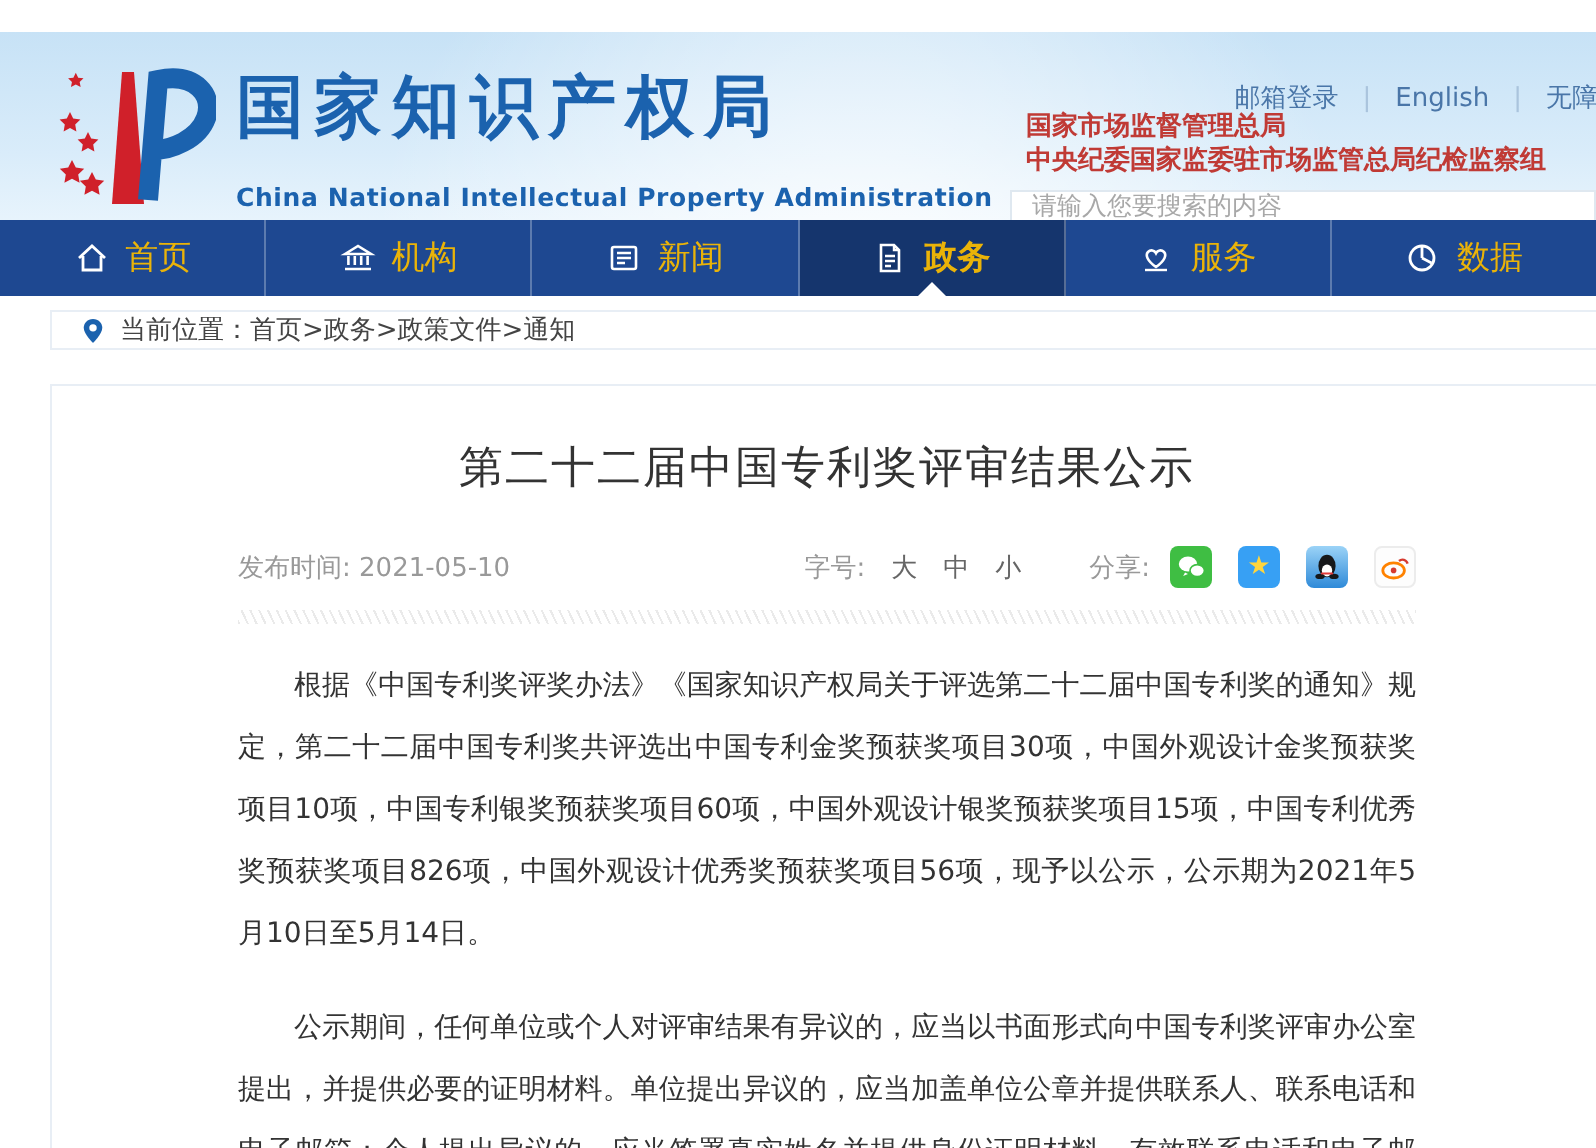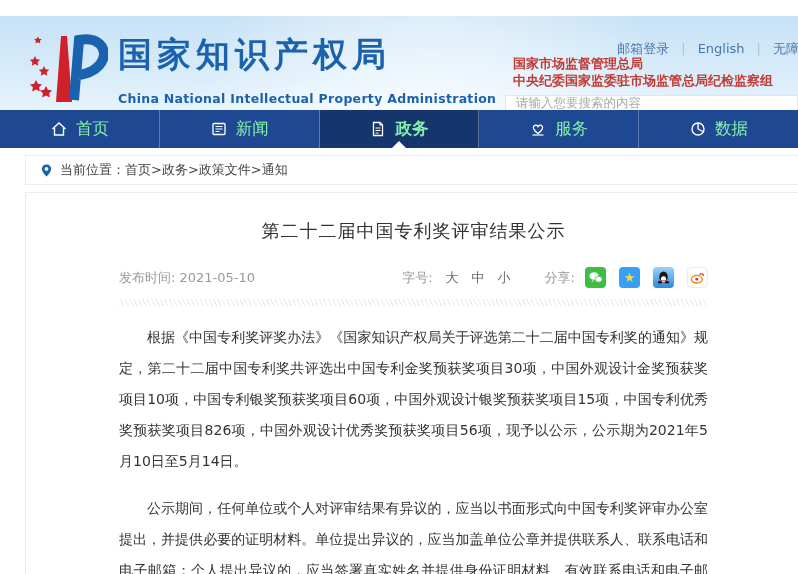--- a/index.html
+++ b/index.html
@@ -24,39 +24,39 @@
     background:#fff; border:1px solid #dfe8f0; display:flex; align-items:stretch;flex-direction:column; }
   .searchbar input { flex:1; border:none; outline:none; padding:0 10px; font-size:12.5px; color:#333; background:transparent; }
   .searchbar input::placeholder { color:#a8a8a8; }
   .search-btn { width:42px; border:none; background:transparent; border-left:1px solid #eceff3;
     display:flex; align-items:center; justify-content:center; cursor:pointer; }
 
   
   .main-nav { position:absolute; top:110px; left:0; width:100%; height:38px;
     background:#1e4891; display:flex; }
   .nav-item { flex:1; display:flex; align-items:center; justify-content:center; gap:8px;
-    color:#86efac; font-size:16.5px; cursor:pointer; border-right:1px solid rgba(255,255,255,.28); position:relative; }
+    color:#eab308; font-size:16.5px; cursor:pointer; border-right:1px solid rgba(255,255,255,.28); position:relative; }
   .nav-item:last-child { border-right:none; }
   .nav-item.active { background:#15356d; font-weight:bold; }
   .nav-item.active .caret { position:absolute; bottom:0; left:50%; transform:translateX(-50%);
     width:0; height:0; border-left:7px solid transparent; border-right:7px solid transparent; border-bottom:7px solid #fff; }
   .nav-ico { width:18px; height:18px; display:block; }
 
   
-  .crumb-bar { position:absolute; top:155px; left:25px; right:0; height:30px;
+  .crumb-bar { position:absolute; top:155px; left:25px; right:0; height:20px;
     background:#fff; border:1px solid #e8eef5; border-right:none;
     display:flex; align-items:center; padding:0 14px; font-size:13px; color:#444; }
   .crumb-bar .pin { margin-right:7px; display:flex; }
   .crumb-path { cursor:pointer; }
 
   
   .panel { position:absolute; top:192px; left:25px; right:0; bottom:-20px;
     background:#fff; border:1px solid #e8eef5; border-right:none; }
   .article { padding:26px 90px 0 93px; }
-  .art-title { text-align:center; font-size:18px; color:#333; letter-spacing:1px; }
+  .art-title { text-align:center; font-size:22px; color:#333; letter-spacing:1px; }
   .meta-row { margin-top:24px; display:flex; align-items:center; font-size:13px; color:#999; }
   .meta-left { white-space:nowrap; }
   .meta-right { margin-left:auto; display:flex; align-items:center; }
   .fs-opt { color:#666; margin-left:13px; cursor:pointer; }
   .share-label { margin-left:34px; }
   .share-icons { display:flex; align-items:center; gap:13px; margin-left:10px; }
   .si { width:21px; height:21px; border-radius:4px; display:flex; align-items:center; justify-content:center; cursor:pointer; }
   .si-wechat { background:#3fbe43; }
   .si-qzone { background:#37a0f4; color:#ffd53d; font-size:13px; line-height:1; }
   .si-qq { background:linear-gradient(180deg,#9bd3f7,#2f8ad8); }
@@ -109,20 +109,27 @@
       </button>
     </div>
   </div>
 
   <div class="main-nav">
     <div class="nav-item">
       <svg class="nav-ico" viewBox="0 0 18 18">
         <path d="M2.5 9 L9 3 L15.5 9 M4.5 8 V15 H13.5 V8" fill="none" stroke="#fff" stroke-width="1.4"></path>
       </svg>
       <span>首页</span>
+    </div>
+    <div class="nav-item">
+      <svg class="nav-ico" viewBox="0 0 18 18">
+        <path d="M2.5 7 L9 3 L15.5 7 Z" fill="none" stroke="#fff" stroke-width="1.3"></path>
+        <path d="M4.2 8 V12.5 M7.4 8 V12.5 M10.6 8 V12.5 M13.8 8 V12.5 M2.5 14.5 H15.5" fill="none" stroke="#fff" stroke-width="1.3"></path>
+      </svg>
+      <span>机构</span>
     </div>
     <div class="nav-item">
       <svg class="nav-ico" viewBox="0 0 18 18">
         <rect x="3" y="3.5" width="12" height="11" rx="1" fill="none" stroke="#fff" stroke-width="1.3"></rect>
         <path d="M5.5 6.5 H12.5 M5.5 9 H12.5 M5.5 11.5 H9.5" stroke="#fff" stroke-width="1.2"></path>
       </svg>
       <span>新闻</span>
     </div>
     <div class="nav-item active">
       <svg class="nav-ico" viewBox="0 0 18 18">

